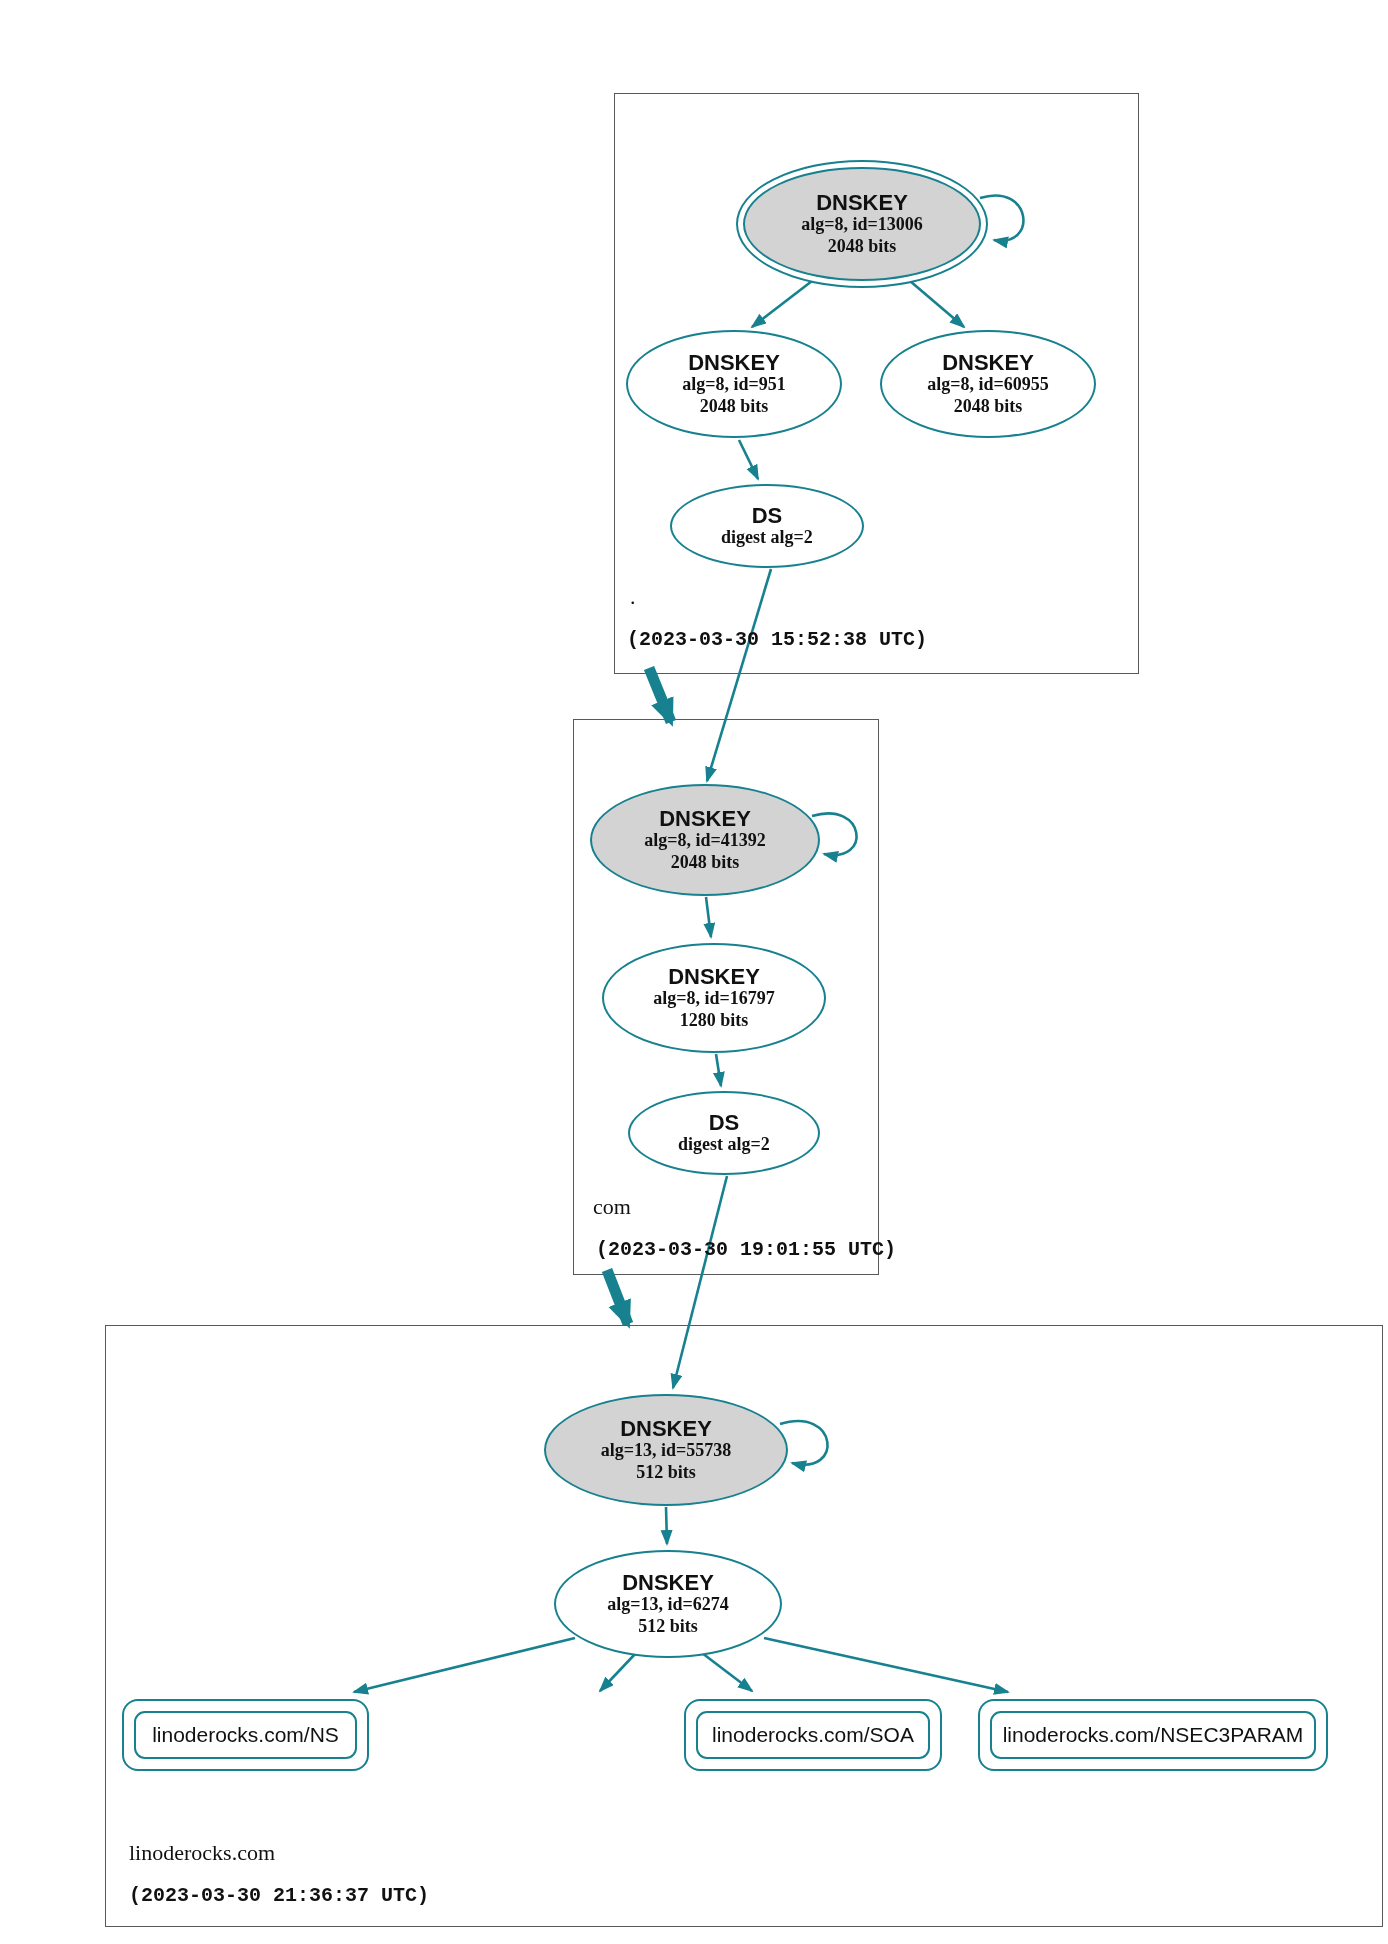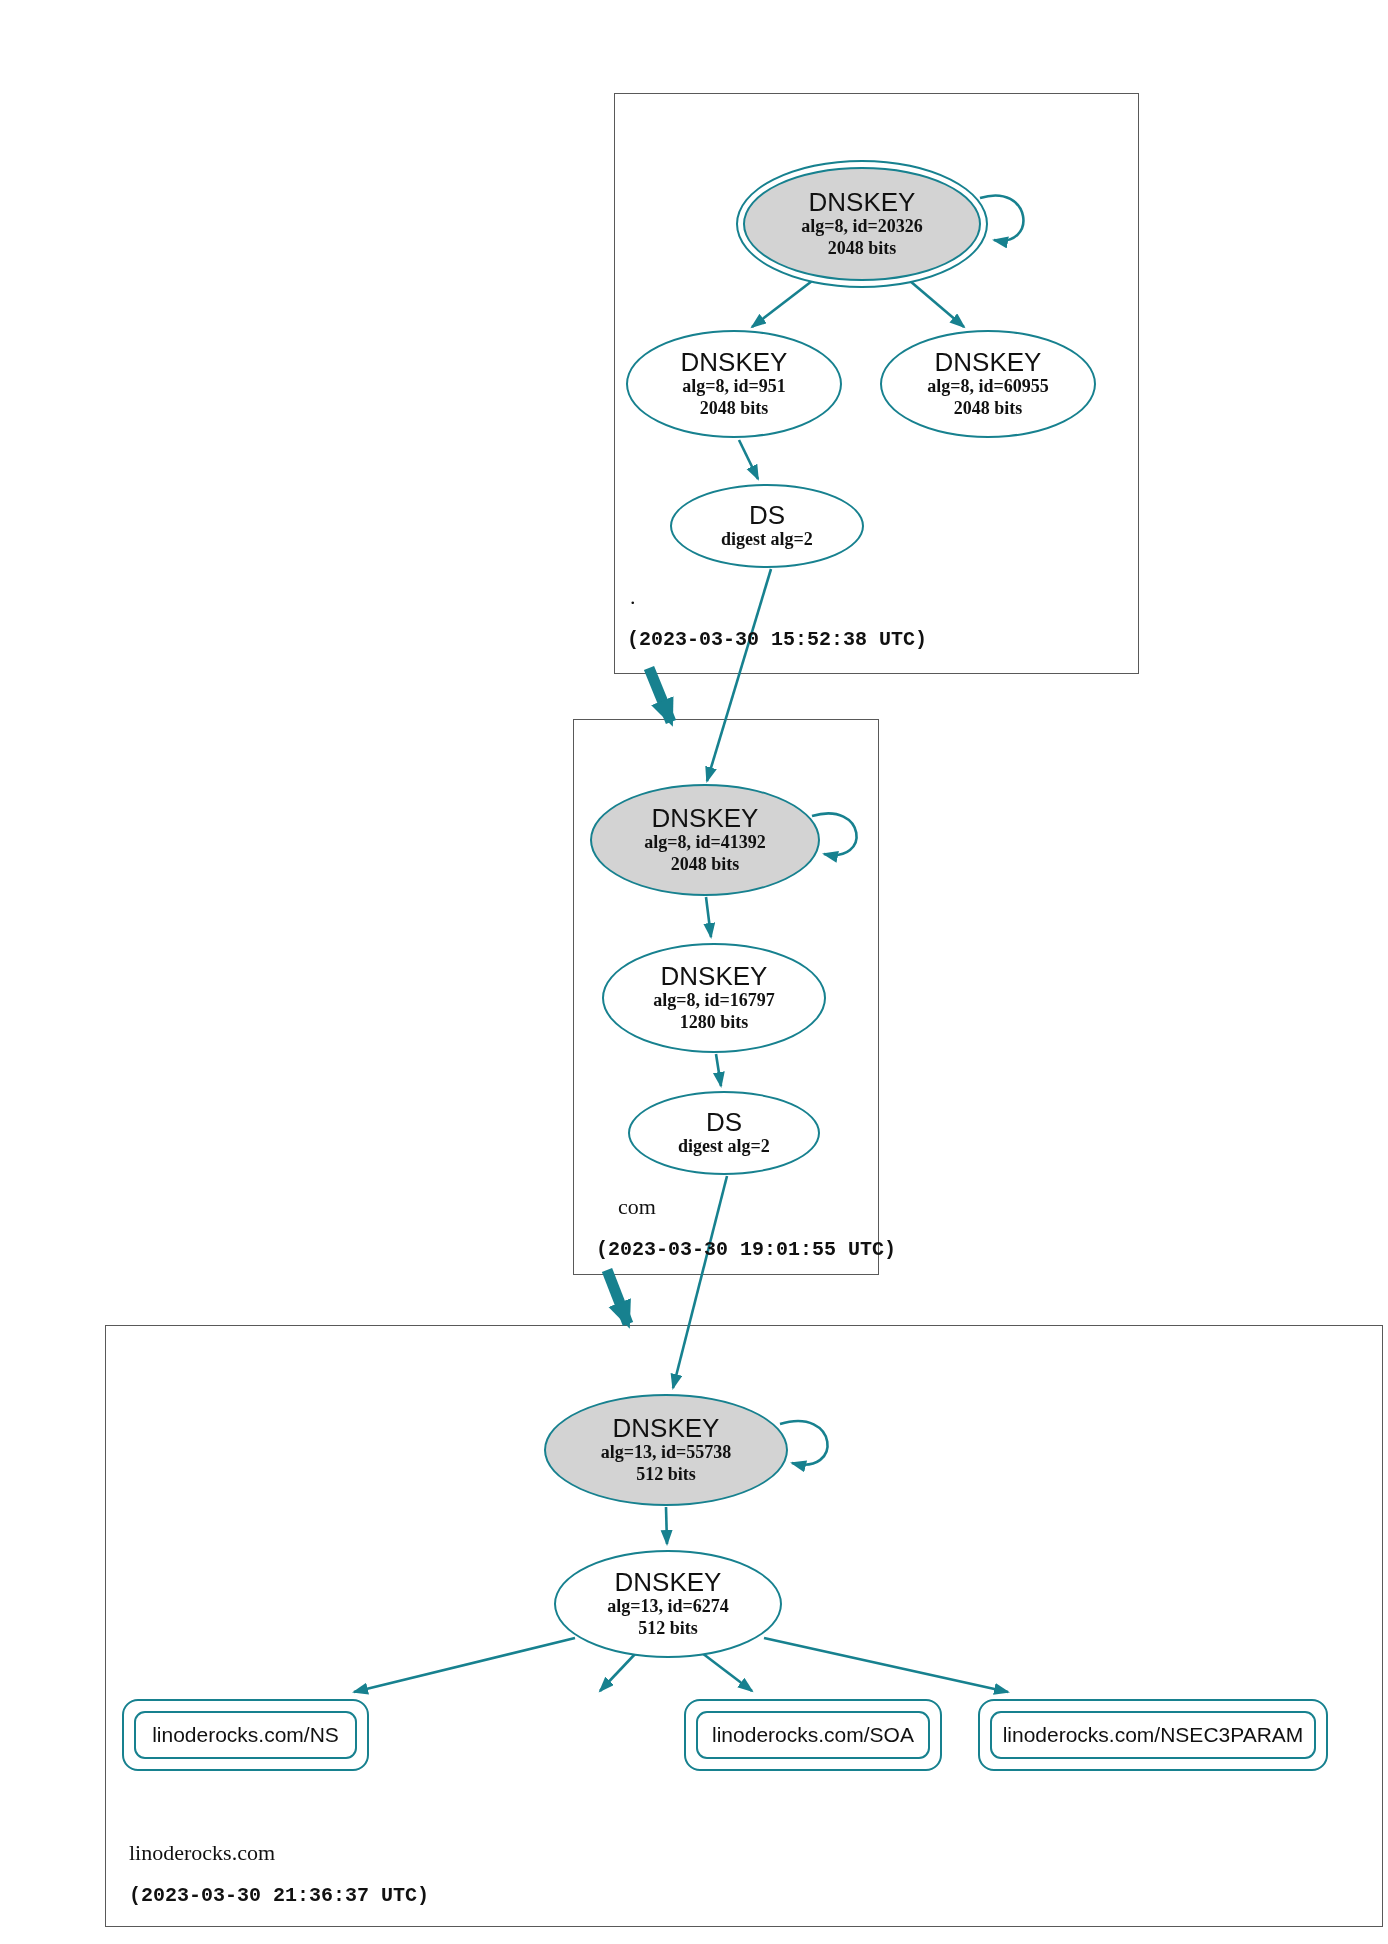--- a/index.html
+++ b/index.html
@@ -25,21 +25,21 @@
   .node.gray{background:var(--node-fill);}
   .node-double{
     position:absolute;z-index:3;border:2.6px solid var(--accent);border-radius:50%;
     background:#ffffff;padding:5px;box-sizing:border-box;
   }
   .node-double .inner{
     width:100%;height:100%;border:2.6px solid var(--accent);border-radius:50%;
     background:var(--node-fill);display:flex;flex-direction:column;align-items:center;justify-content:center;
     text-align:center;box-sizing:border-box;
   }
-  .ntitle{font-family:"Liberation Sans", sans-serif;font-size:26px;color:var(--ink);line-height:1.05;}
+  .ntitle{font-family:"Liberation Sans", sans-serif;font-size:22px;color:var(--ink);line-height:1.05;font-weight:bold;}
   .ndetail{font-family:"Liberation Serif", serif;font-weight:700;font-size:18px;color:var(--ink);line-height:1.18;}
   .rrset{
     position:absolute;z-index:3;height:72px;border:2px solid var(--accent);border-radius:16px;
     padding:10px;box-sizing:border-box;background:#ffffff;
   }
   .rrset .rin{
     width:100%;height:100%;border:2.6px solid var(--accent);border-radius:11px;background:#ffffff;
     display:flex;align-items:center;justify-content:center;box-sizing:border-box;
     font-family:"Liberation Sans", sans-serif;font-size:21px;color:var(--ink);white-space:nowrap;
   }
@@ -82,21 +82,21 @@
     <path class="edge-thin" marker-end="url(#ah)" d="M 666 1507 L 667 1544"></path>
     <path class="edge-thin" marker-end="url(#ah)" d="M 575 1638 L 354 1692"></path>
     <path class="edge-thin" marker-end="url(#ah)" d="M 636 1653 L 600 1691"></path>
     <path class="edge-thin" marker-end="url(#ah)" d="M 702 1653 L 752 1691"></path>
     <path class="edge-thin" marker-end="url(#ah)" d="M 764 1638 L 1008 1692"></path>
   </svg>
 
   <div class="node-double" style="left:736px;top:160px;width:252px;height:128px;">
     <div class="inner">
       <div class="ntitle">DNSKEY</div>
-      <div class="ndetail">alg=8, id=20326</div>
+      <div class="ndetail">alg=8, id=13006</div>
       <div class="ndetail">2048 bits</div>
     </div>
   </div>
 
   <div class="node" style="left:626px;top:330px;width:216px;height:108px;">
     <div class="ntitle">DNSKEY</div>
     <div class="ndetail">alg=8, id=951</div>
     <div class="ndetail">2048 bits</div>
   </div>
 
@@ -124,21 +124,21 @@
     <div class="ntitle">DNSKEY</div>
     <div class="ndetail">alg=8, id=16797</div>
     <div class="ndetail">1280 bits</div>
   </div>
 
   <div class="node" style="left:628px;top:1091px;width:192px;height:84px;">
     <div class="ntitle">DS</div>
     <div class="ndetail">digest alg=2</div>
   </div>
 
-  <div class="zlabel" style="left:618px;top:1196px;font-family:Liberation Serif, serif;">com</div>
+  <div class="zlabel" style="left:593px;top:1196px;font-family:Liberation Serif, serif;">com</div>
   <div class="ztime" style="left:596px;top:1240px;">(2023-03-30 19:01:55 UTC)</div>
 
   <div class="node gray" style="left:544px;top:1394px;width:244px;height:112px;">
     <div class="ntitle">DNSKEY</div>
     <div class="ndetail">alg=13, id=55738</div>
     <div class="ndetail">512 bits</div>
   </div>
 
   <div class="node" style="left:554px;top:1550px;width:228px;height:108px;">
     <div class="ntitle">DNSKEY</div>

